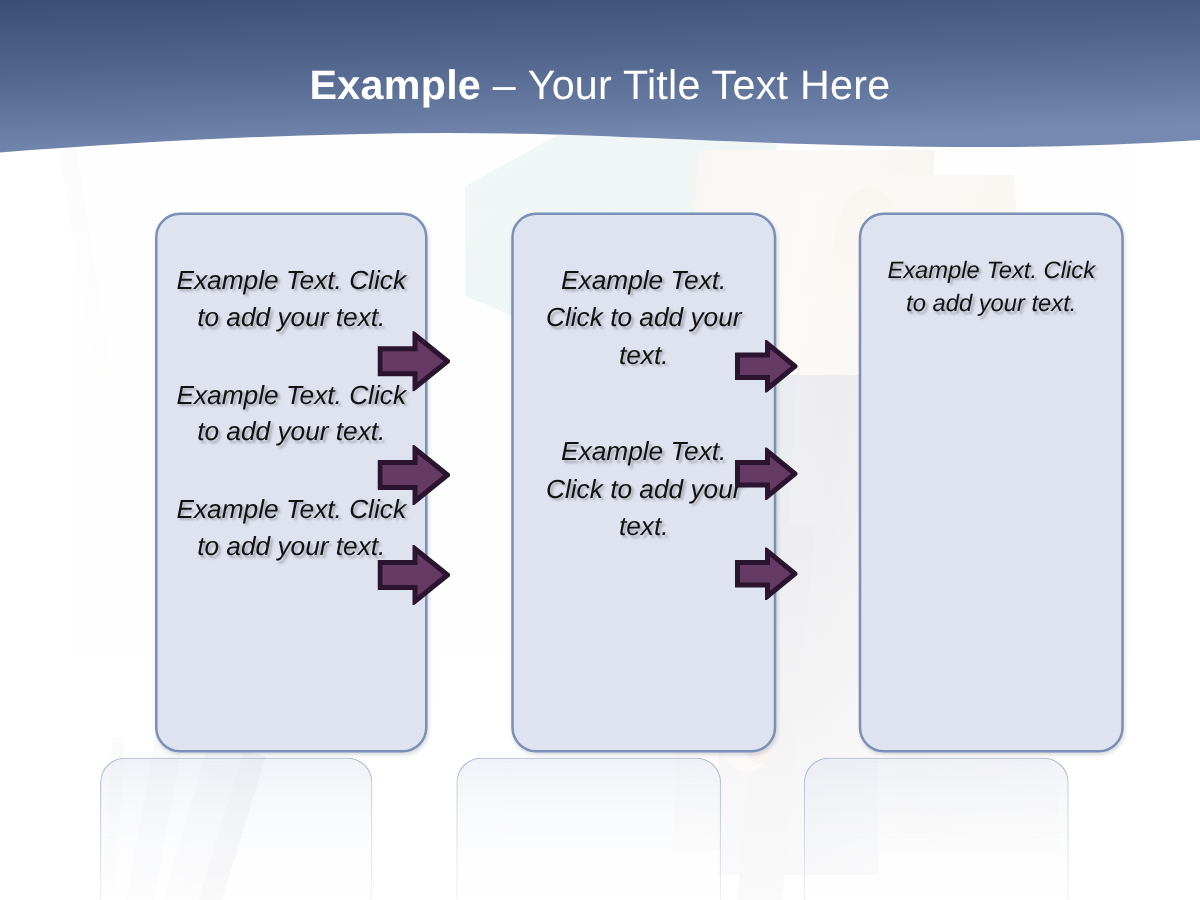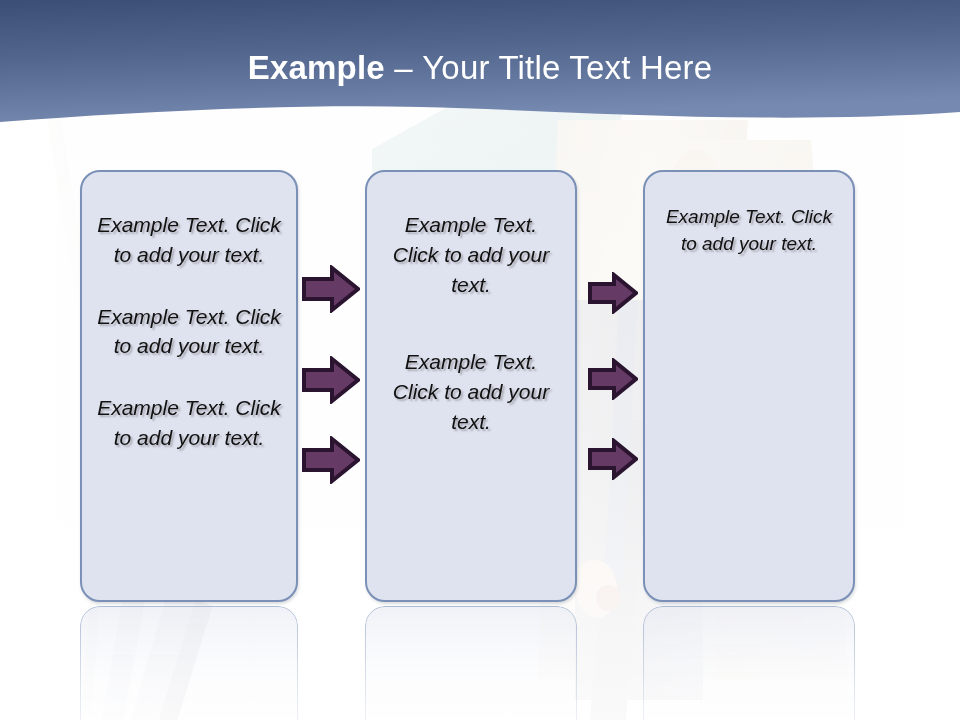--- a/index.html
+++ b/index.html
@@ -173,20 +173,21 @@
   #title .t-rest { font-weight: normal; }
 
   
   .pbox {
     position: absolute;
     box-sizing: border-box;
     background: #dfe3ef;
     border: 2px solid #7a90b6;
     border-radius: 20px;
     box-shadow: 1px 2px 3px rgba(90,100,120,0.22);
+    margin-left: 44px;
   }
   .pbox-inner {
     position: absolute;
     left: 0; right: 0;
     text-align: center;
     color: #111111;
     font-style: italic;
     text-shadow: 2px 2px 2px rgba(120,120,130,0.55);
   }
   .ptext {

